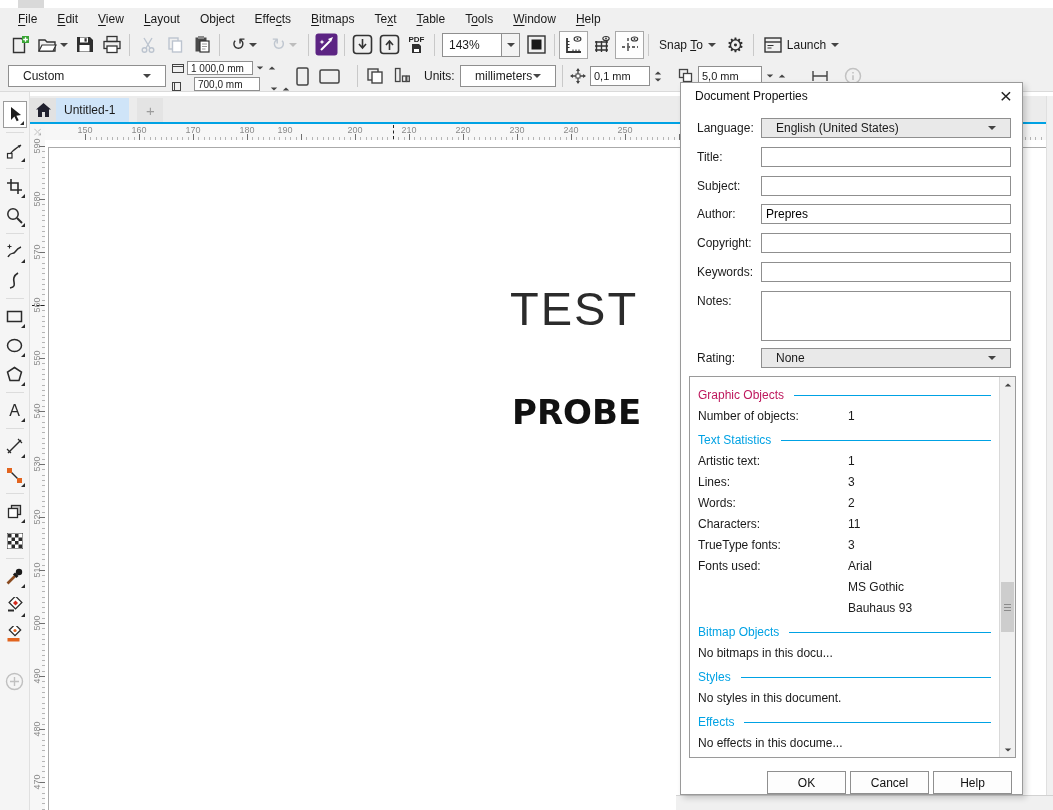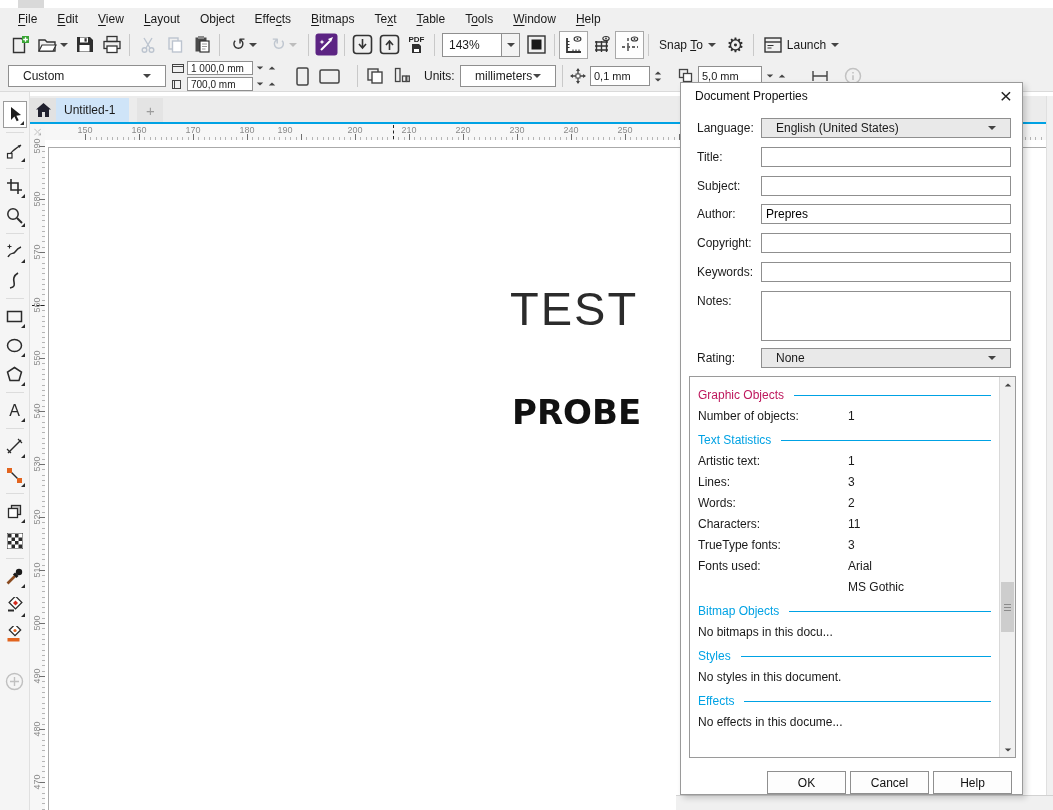--- a/index.html
+++ b/index.html
@@ -292,21 +292,21 @@
         <svg width="12" height="9" viewBox="0 0 12 9">
             <rect x="0.5" y="0.5" width="11" height="8" fill="none" stroke="#444"></rect>
             <path d="M0.5 2.5h11" stroke="#444"></path>
           </svg>
         <span class="pfield" style="width:66px">1 000,0 mm</span>
         <span class="spin-pair">
             <span class="caret-d mini-car"></span>
             <span class="caret-u mini-car"></span>
           </span>
       </div>
-      <div style="display:flex;align-items:center;gap:3px">
+      <div style="display:flex;align-items:flex-end;gap:10px">
         <svg width="12" height="9" viewBox="0 0 12 9">
             <rect x="0.5" y="0.5" width="8" height="8" fill="none" stroke="#444"></rect>
             <path d="M2.5 0.5v8" stroke="#444"></path>
           </svg>
         <span class="pfield" style="width:66px">700,0 mm</span>
         <span class="spin-pair">
             <span class="caret-d mini-car"></span>
             <span class="caret-u mini-car"></span>
           </span>
       </div>
@@ -651,20 +651,24 @@
             <span class="val">3</span>
           </div>
           <div class="srow">
             <span class="lbl">Fonts used:</span>
             <span class="val">Arial</span>
           </div>
           <div class="srow">
             <span class="lbl"></span>
             <span class="val">MS Gothic</span>
           </div>
+          <div class="srow">
+            <span class="lbl"></span>
+            <span class="val">Bauhaus 93</span>
+          </div>
           <div class="sec-head">
             <span class="txt" style="color: rgb(0, 162, 228);">Bitmap Objects</span>
             <span class="line" style="background: rgb(0, 162, 228);"></span>
           </div>
           <div class="srow">
             <span class="lbl">No bitmaps in this docu...</span>
             <span class="val"></span>
           </div>
           <div class="sec-head">
             <span class="txt" style="color: rgb(0, 162, 228);">Styles</span>

